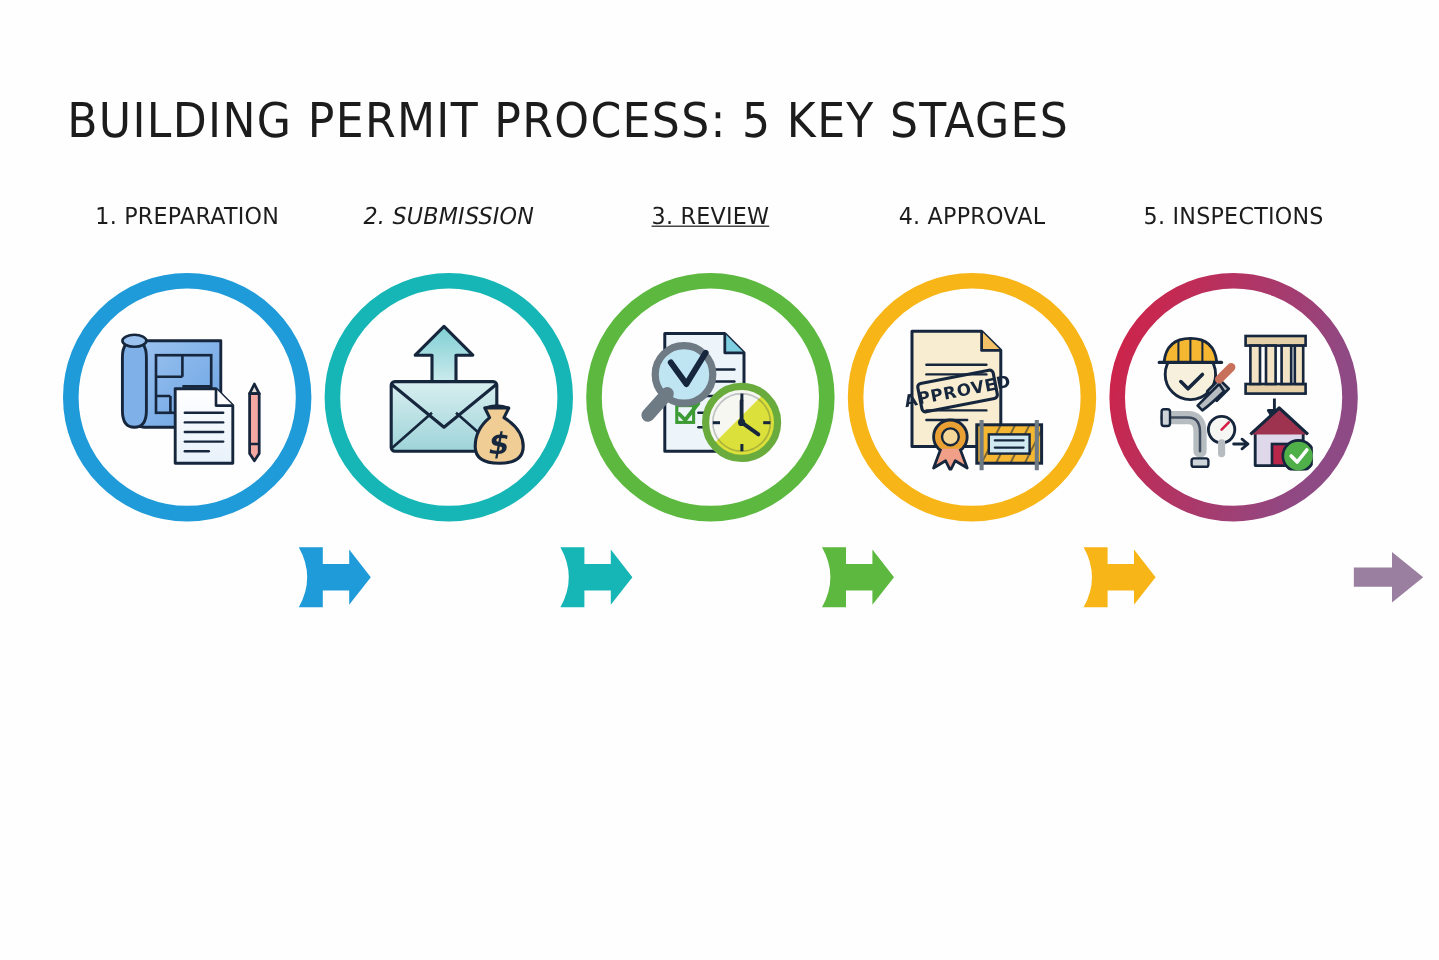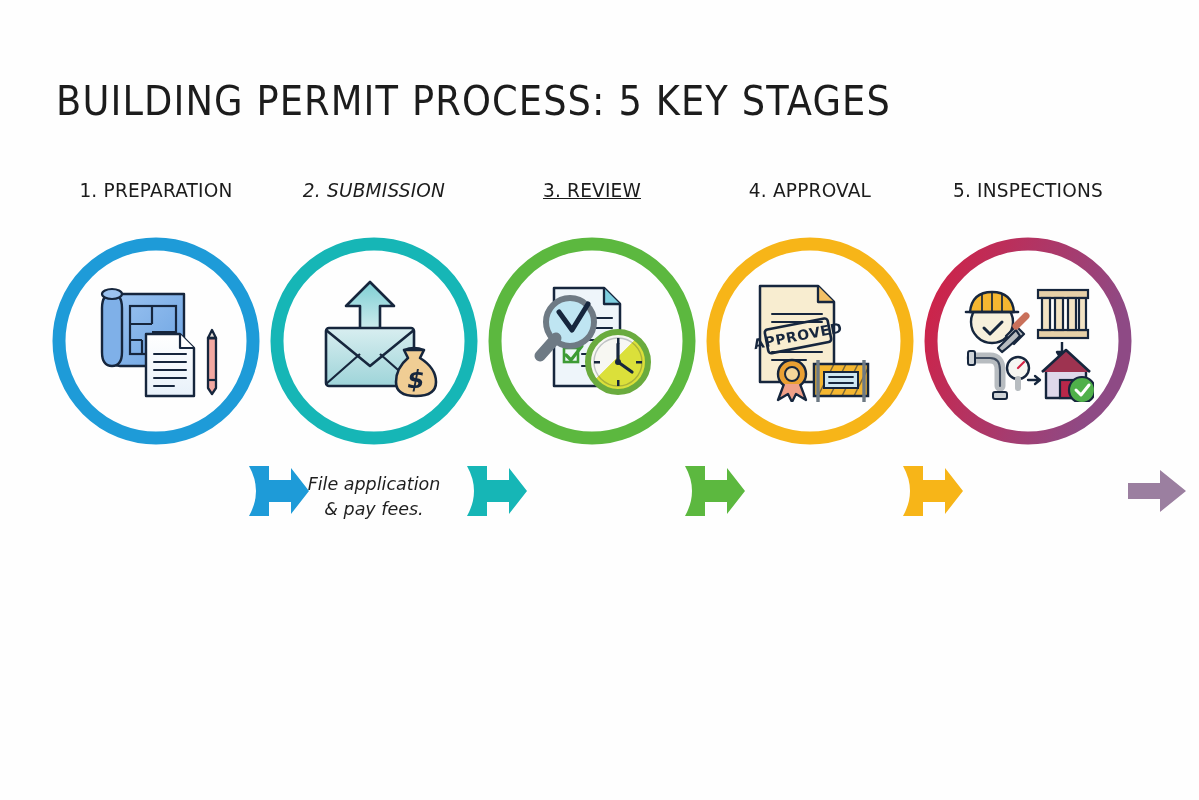--- a/index.html
+++ b/index.html
@@ -36,21 +36,20 @@
     transform: scaleX(0.92);
   }
 
   
   .stages {
     position: absolute;
     top: 168px;
     left: 0;
     width: 1199px;
     height: 420px;
-    margin-top: 10px;
   }
 
   .stage {
     position: absolute;
     top: 0;
     width: 218px;
     text-align: center;
   }
   .stage-0 { left: 47px;  }
   .stage-1 { left: 265px; font-style: italic; }
@@ -201,22 +200,20 @@
           <rect x="18" y="48" width="88" height="58" rx="3" fill="url(#envG)" stroke="#16263d" stroke-width="2.6"></rect>
           <path d="M18 50 L62 86 L106 50" fill="none" stroke="#16263d" stroke-width="2.6" stroke-linejoin="round"></path>
           <path d="M18 104 L52 74 M106 104 L72 74" fill="none" stroke="#16263d" stroke-width="2.2"></path>
 
           <path d="M96 70 L116 70 L112 78 Q128 88 128 102 Q128 116 108 116 Q88 116 88 102 Q88 88 100 78 Z" fill="#f0cd94" stroke="#16263d" stroke-width="2.6" stroke-linejoin="round"></path>
           <path d="M96 70 Q106 66 116 70" fill="none" stroke="#16263d" stroke-width="2.4"></path>
           <text x="108" y="108" font-family="DejaVu Sans, sans-serif" font-size="25" font-weight="bold" fill="#16263d" text-anchor="middle">$</text>
         </svg>
       </div>
     </div>
-    <div class="caption">File application
-&amp; pay fees.</div>
   </div>
 
   <div class="stage stage-2">
     <div class="stage-label">3. REVIEW</div>
     <div class="circle-box">
       <div class="ring">
         <svg viewBox="0 0 208 208">
           <circle cx="104" cy="104" r="97" fill="none" stroke="#5cb83f" stroke-width="13"></circle>
         </svg>
       </div>

